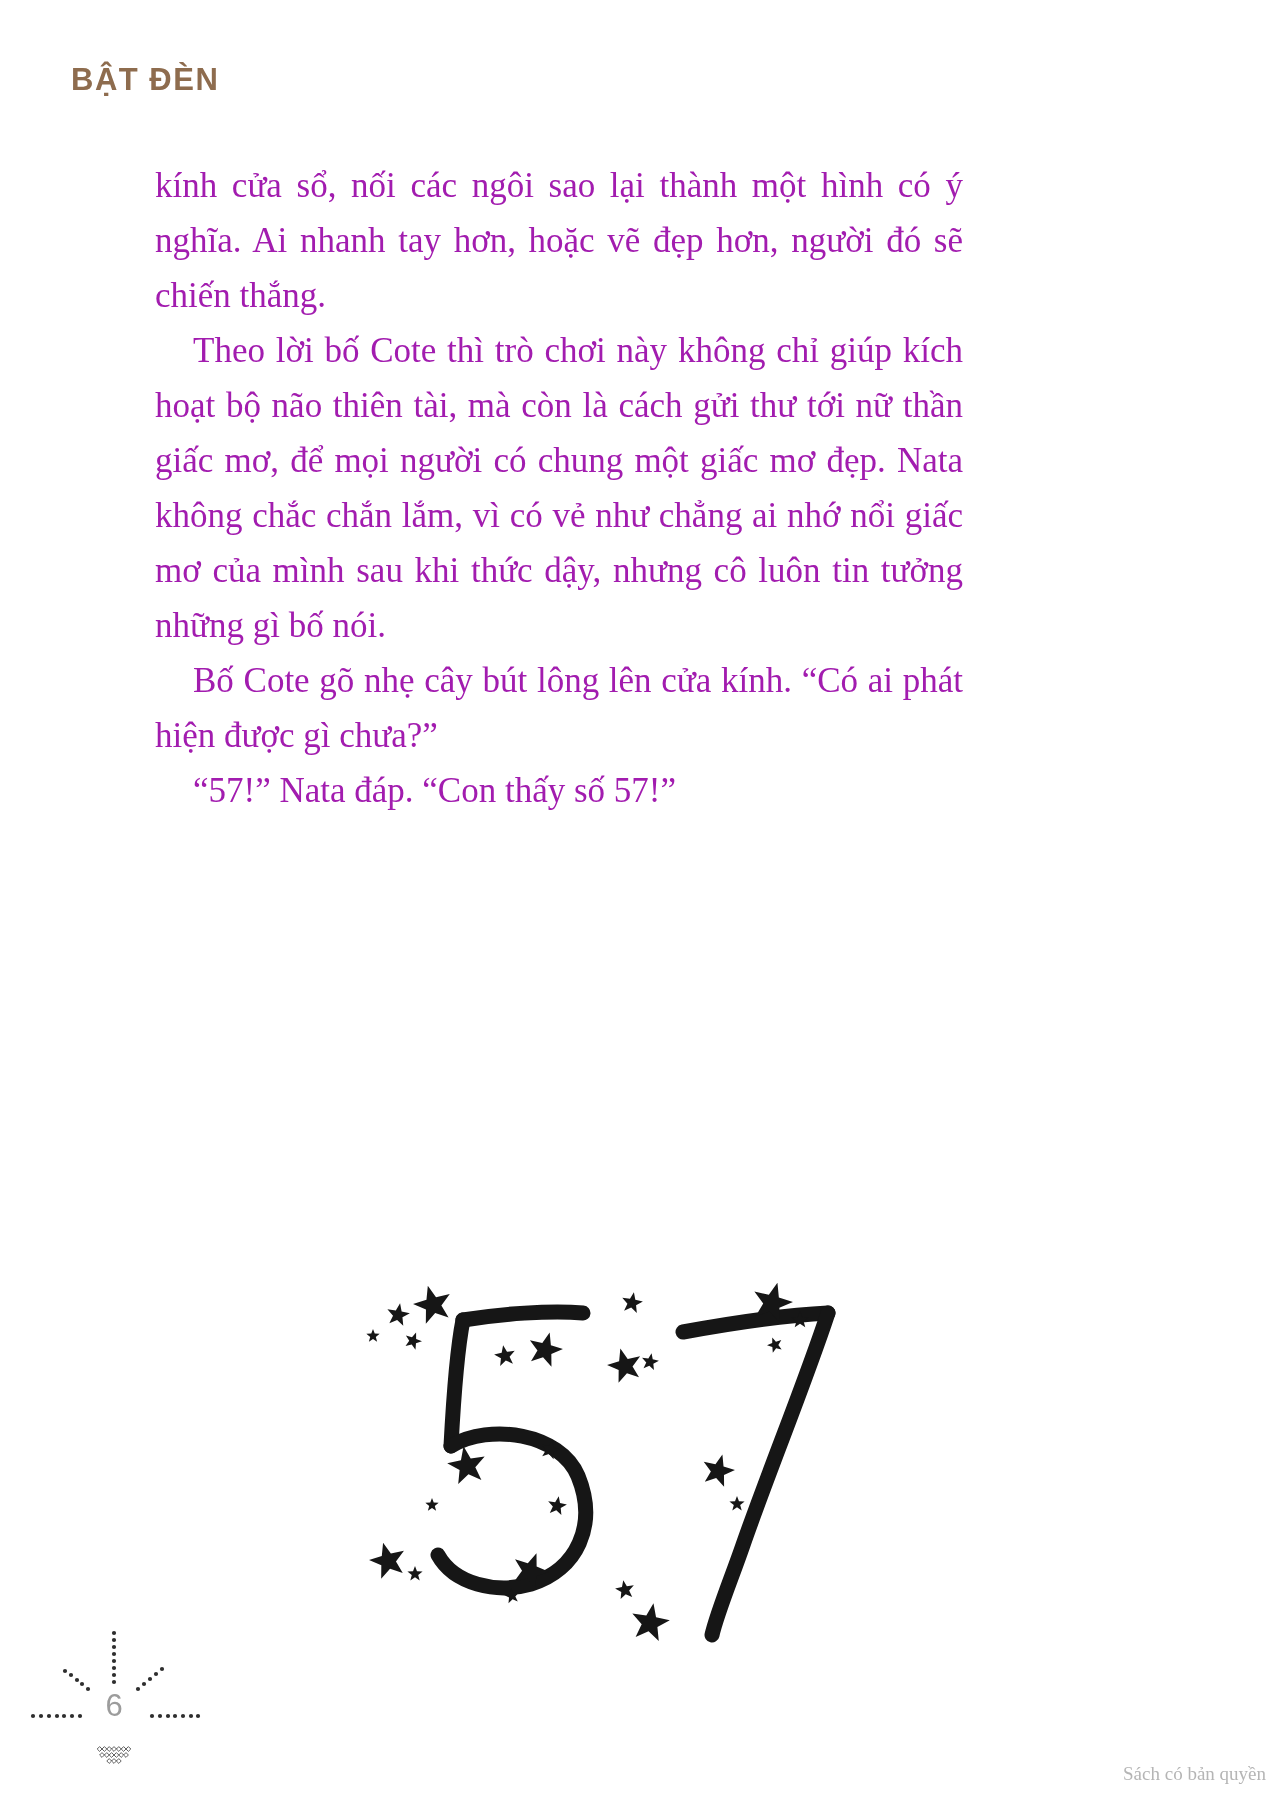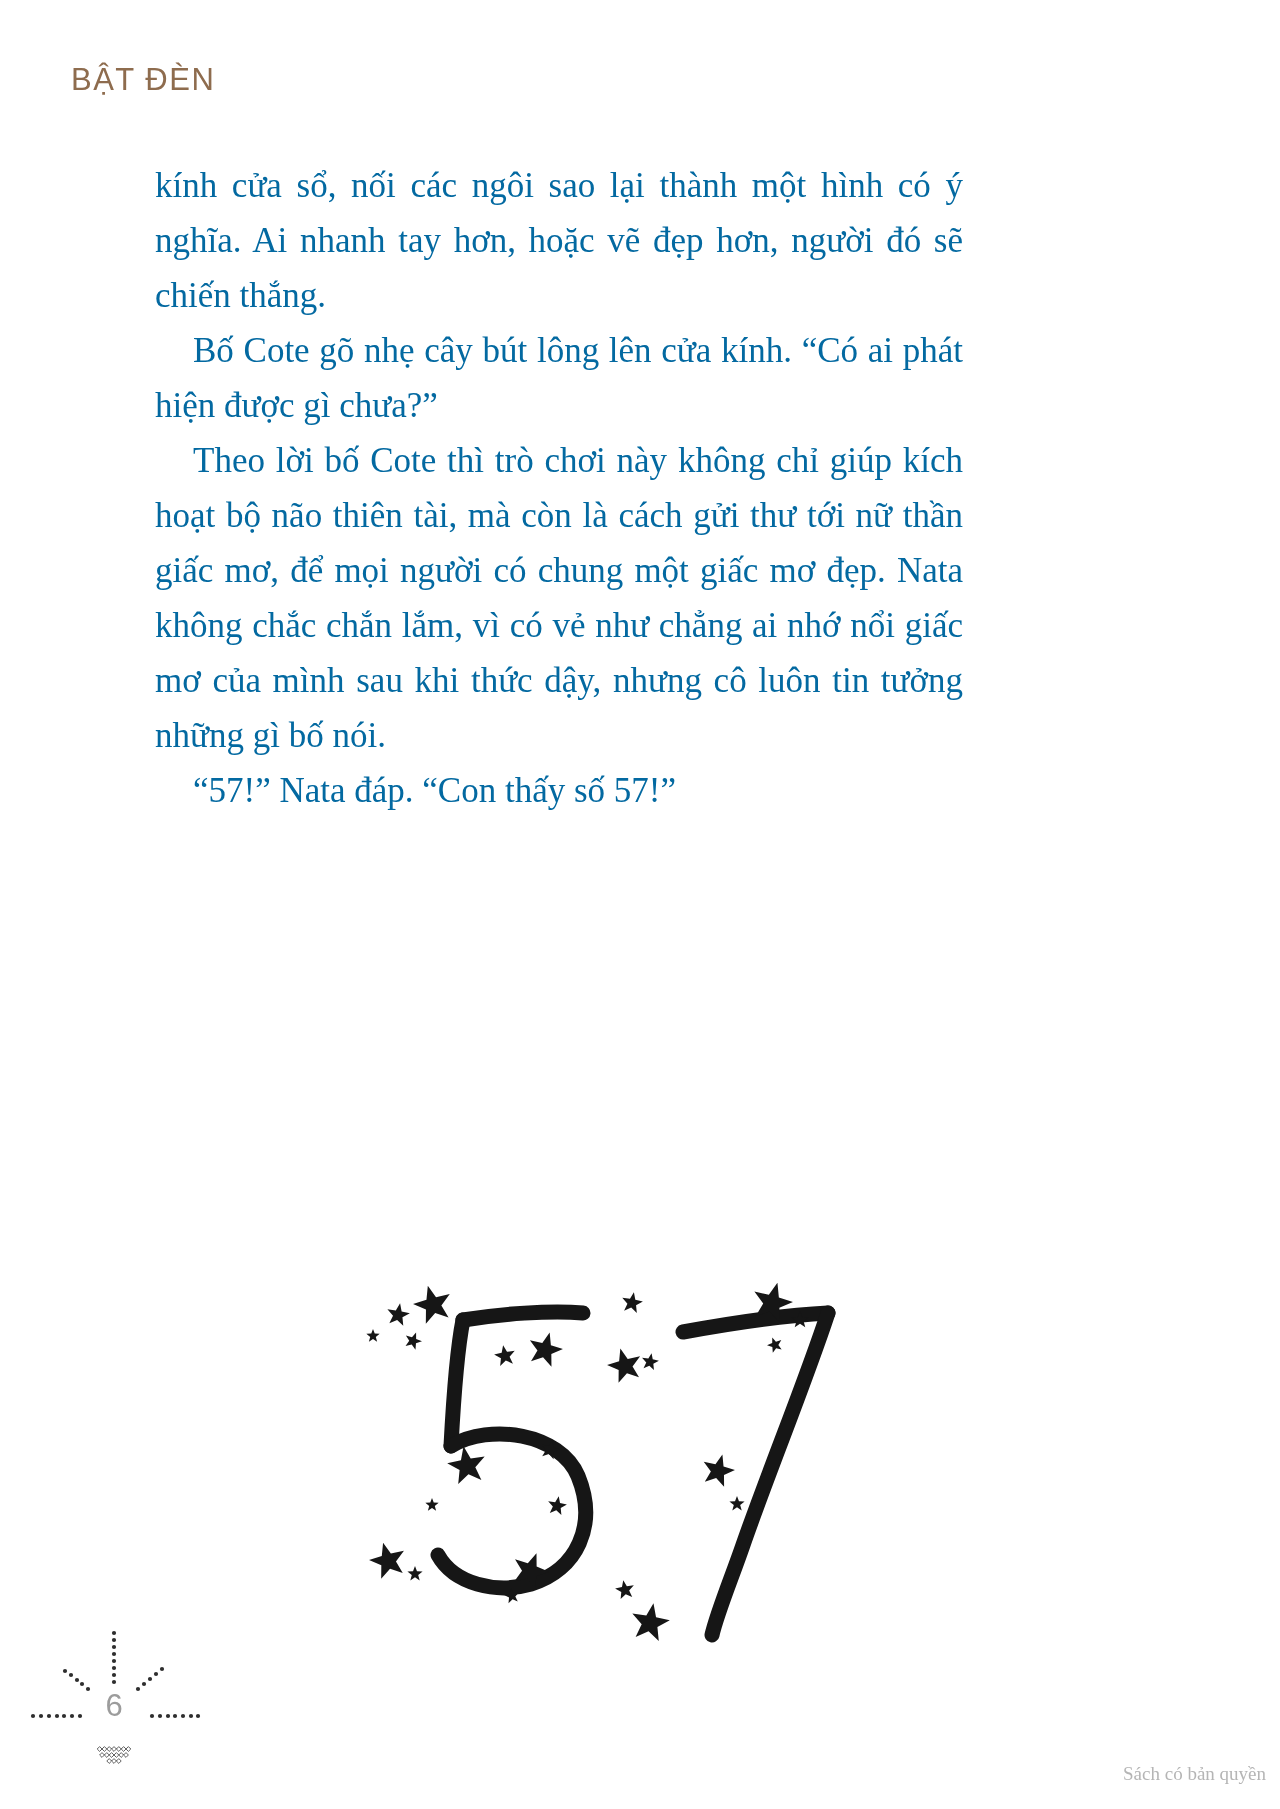--- a/index.html
+++ b/index.html
@@ -7,26 +7,26 @@
     width: 1280px; height: 1809px;
     background: #ffffff;
     position: relative;
     font-family: "Liberation Serif", serif;
     overflow: hidden;
   }
   .page { position: absolute; inset: 0; }
   .brand {
     position: absolute; left: 71px; top: 62px;
     font-family: "Liberation Sans", sans-serif;
-    font-weight: normal; font-size: 31px; letter-spacing: 1.5px;
+    font-weight: bold; font-size: 31px; letter-spacing: 1.5px;
     color: #8e6c4e;
   }
   .body-text {
     position: absolute; left: 155px; top: 158px; width: 808px;
-    font-size: 35px; line-height: 55px; color: #0369a1;
+    font-size: 35px; line-height: 55px; color: #a21caf;
     text-align: justify;
   }
   .para { margin: 0; }
   .para.indent { text-indent: 38px; }
   .illustration {
     position: absolute; left: 340px; top: 1283px;
     width: 500px; height: 375px;
   }
   .ornament {
     position: absolute; left: 30px; top: 1625px;
@@ -52,22 +52,22 @@
 </style>
 </head>
 <body>
 
 <div class="page">
 
   <div class="brand">BẬT ĐÈN</div>
 
   <div class="body-text" id="body-text">
       <p class="para">kính cửa sổ, nối các ngôi sao lại thành một hình có ý nghĩa. Ai nhanh tay hơn, hoặc vẽ đẹp hơn, người đó sẽ chiến thắng.</p>
+      <p class="para indent">Theo lời bố Cote thì trò chơi này không chỉ giúp kích hoạt bộ não thiên tài, mà còn là cách gửi thư tới nữ thần giấc mơ, để mọi người có chung một giấc mơ đẹp. Nata không chắc chắn lắm, vì có vẻ như chẳng ai nhớ nổi giấc mơ của mình sau khi thức dậy, nhưng cô luôn tin tưởng những gì bố nói.</p>
       <p class="para indent">Bố Cote gõ nhẹ cây bút lông lên cửa kính. “Có ai phát hiện được gì chưa?”</p>
-      <p class="para indent">Theo lời bố Cote thì trò chơi này không chỉ giúp kích hoạt bộ não thiên tài, mà còn là cách gửi thư tới nữ thần giấc mơ, để mọi người có chung một giấc mơ đẹp. Nata không chắc chắn lắm, vì có vẻ như chẳng ai nhớ nổi giấc mơ của mình sau khi thức dậy, nhưng cô luôn tin tưởng những gì bố nói.</p>
       <p class="para indent">“57!” Nata đáp. “Con thấy số 57!”</p>
     </div>
 
   <svg class="illustration" viewBox="0 0 500 375" xmlns="http://www.w3.org/2000/svg" aria-hidden="true">
     <defs>
       <path id="star" d="M0,-1 L0.247,-0.34 L0.951,-0.309 L0.399,0.13 L0.588,0.809 L0,0.42 L-0.588,0.809 L-0.399,0.13 L-0.951,-0.309 L-0.247,-0.34 Z"></path>
     </defs>
 
     <g>
       <path class="ink-stroke" d="M123,37 C160,31 210,27 243,30"></path>

